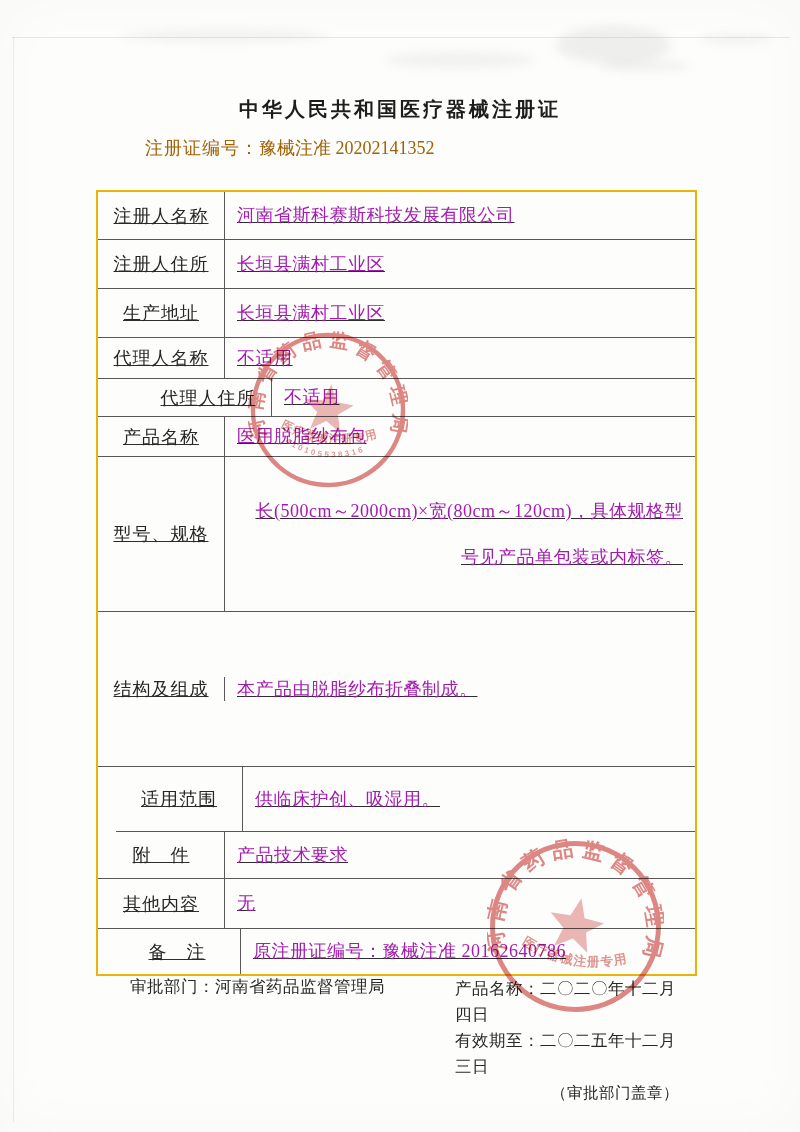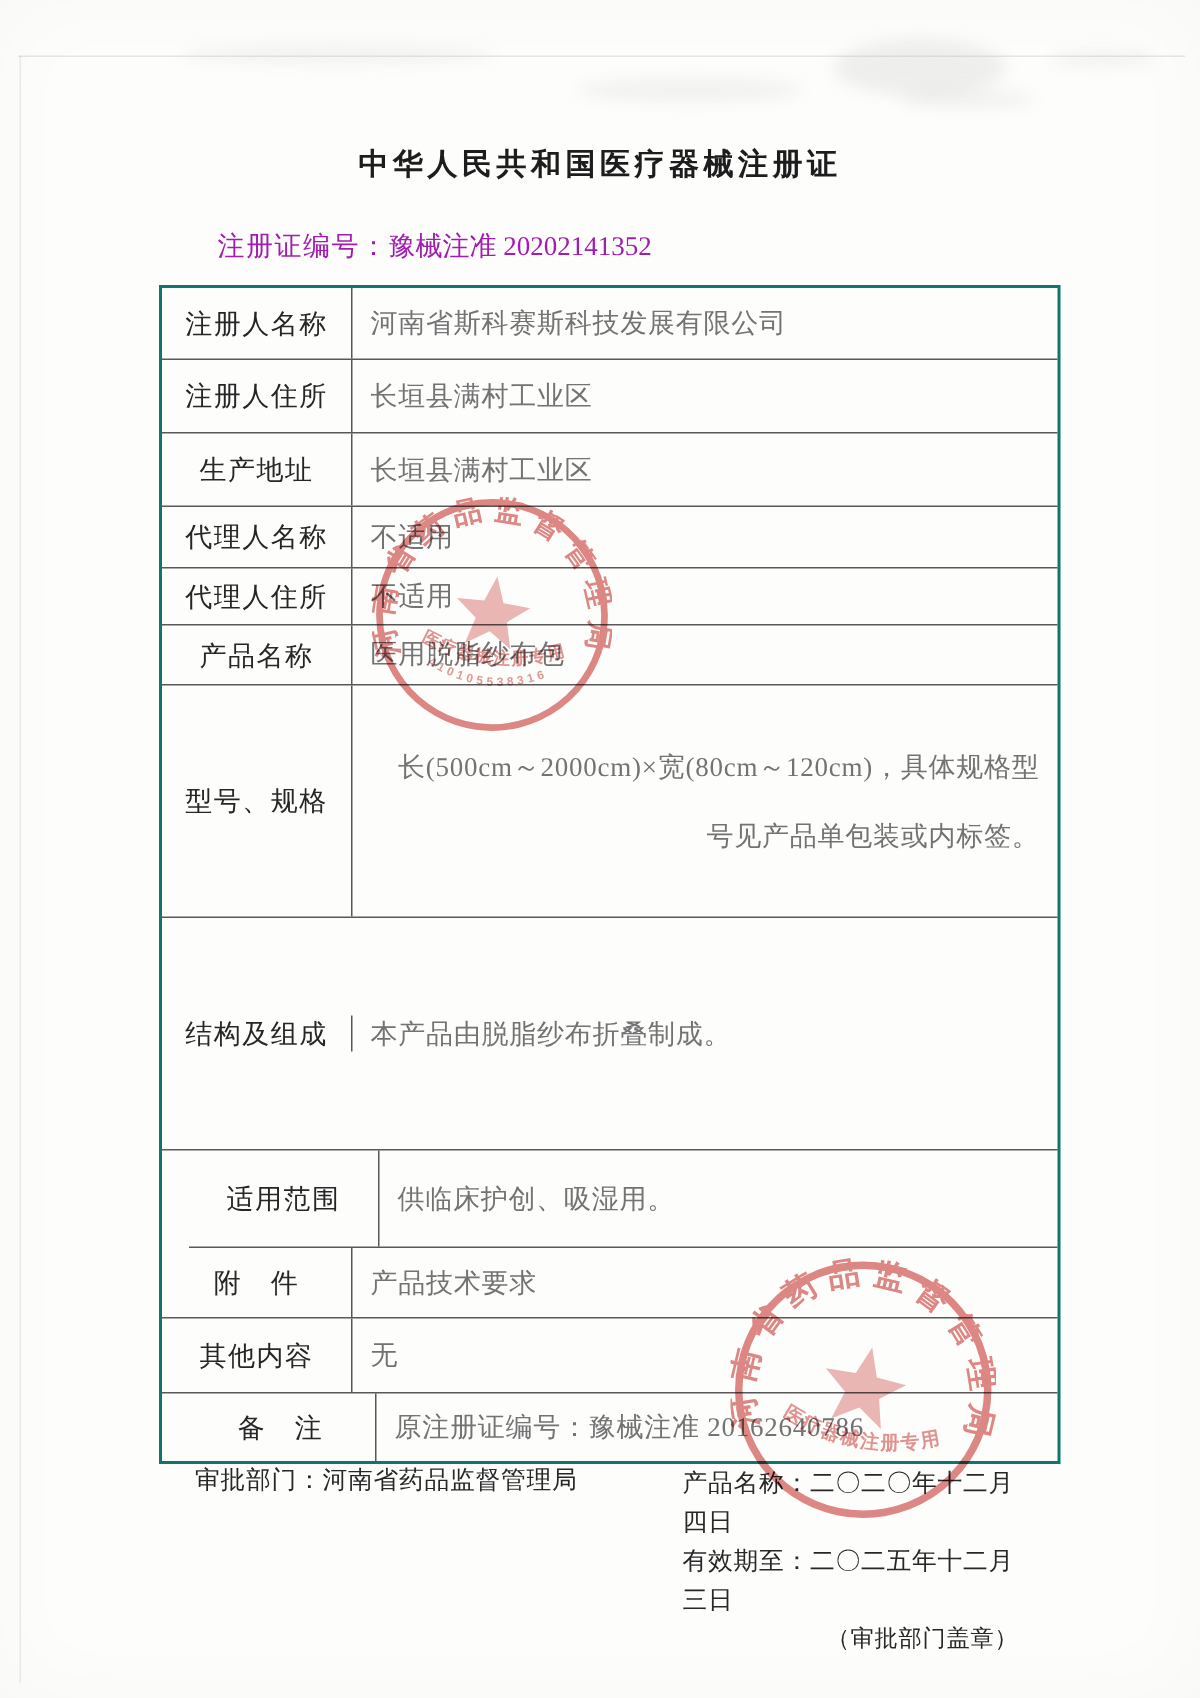--- a/index.html
+++ b/index.html
@@ -16,40 +16,40 @@
   .sm2{left:385px;top:52px;width:150px;height:16px;}
   .sm3{left:556px;top:26px;width:115px;height:38px;opacity:.13;}
   .sm4{left:600px;top:60px;width:90px;height:12px;}
   .sm5{left:700px;top:34px;width:70px;height:10px;}
 
   .title{
     position:absolute;top:96px;left:0;width:100%;text-align:center;
     font-family:"Liberation Sans","DejaVu Sans",sans-serif;font-weight:bold;
     font-size:20px;letter-spacing:3px;color:#1d1d1d;
   }
-  .certno{position:absolute;top:152px;left:145px;font-size:18px;color:#a21caf;}
+  .certno{position:absolute;top:136px;left:145px;font-size:18px;color:#a16207;}
   .certno .lbl{letter-spacing:1px;}
 
   .regtable{
-    position:absolute;top:190px;left:106px;width:597px;
-    border:2px solid #0f766e;background:transparent;
+    position:absolute;top:190px;left:96px;width:597px;
+    border:2px solid #eab308;background:transparent;text-decoration:underline;
   }
   .trow{display:flex;box-sizing:border-box;border-bottom:1px solid #585858;}
   .trow:last-child{border-bottom:none;}
   .cell-label{
     width:127px;flex:none;display:flex;align-items:center;justify-content:center;
     text-align:center;font-size:18px;letter-spacing:1px;color:#262626;
     border-right:1px solid #585858;box-sizing:border-box;padding:0 4px;
   }
   .cell-value{
     flex:1;display:flex;align-items:center;padding:0 12px;
-    font-size:18px;letter-spacing:.5px;color:#737373;line-height:1.5;
+    font-size:18px;letter-spacing:.5px;color:#a21caf;line-height:1.5;
   }
   .r1{height:48px;}.r2{height:49px;}.r3{height:49px;}.r4{height:41px;}
-  .r5{height:38px;}.r6{height:40px;}.r7{height:155px;}.r8{height:155px;align-items:center;}
+  .r5{height:38px;padding-left:47px;}.r6{height:40px;}.r7{height:155px;}.r8{height:155px;align-items:center;}
   .r9{height:65px;margin-left:18px;}.r10{height:47px;}.r11{height:50px;}.r12{height:45px;padding-left:16px;}
   .r7 .cell-value{line-height:46px;text-align:right;}
 
   .footer-left{position:absolute;top:976px;left:130px;font-size:16.5px;color:#272727;letter-spacing:.5px;}
   .footer-right{position:absolute;top:976px;left:455px;width:224px;font-size:16.5px;color:#272727;line-height:26px;letter-spacing:.5px;}
   .seal-note{text-align:right;font-size:15.5px;}
 
   .seal{position:absolute;mix-blend-mode:multiply;opacity:.85;color:#d8736f;}
   .seal-mid{left:248px;top:330px;width:160px;height:160px;}
   .seal-bottom{left:487px;top:838px;width:177px;height:177px;}

